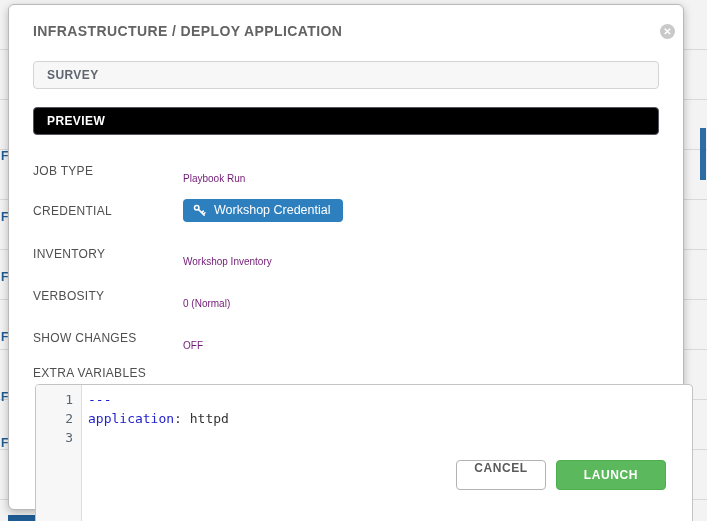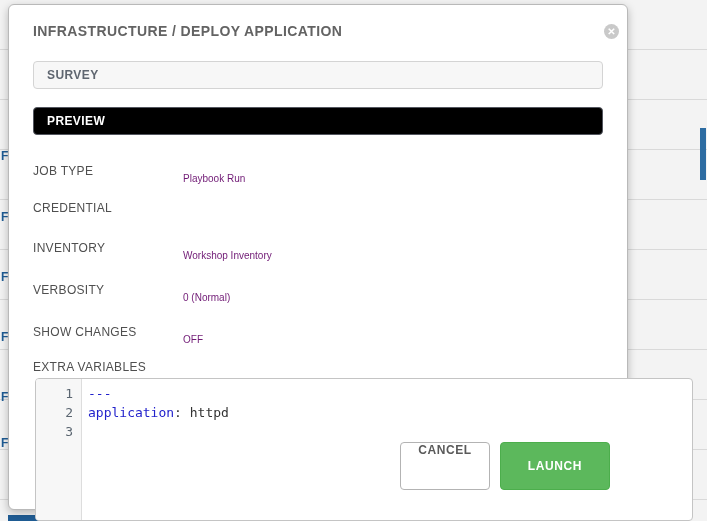--- a/index.html
+++ b/index.html
@@ -26,21 +26,21 @@
     position: absolute; background: #2d6ca2;
   }
   .bg-bottom-strip { position: absolute; left: 8px; bottom: 0; height: 6px; overflow: hidden; }
   .bg-bottom-strip span { display: inline-block; height: 12px; margin-right: 7px; vertical-align: top; }
   .frag-blue { background: #1f5c94; }
   .frag-gray { background: #a9b0b5; }
 
   
   .modal {
     position: absolute; left: 8px; top: 4px;
-    width: 620px; height: 506px;
+    width: 676px; height: 506px;
     background: #ffffff;
     border: 1px solid #b9b9b9;
     border-radius: 6px;
     box-shadow: 0 3px 9px rgba(0,0,0,.25);
     padding: 18px 24px 0 24px;
   }
   .modal-title {
     font-size: 14px; font-weight: bold; color: #636363;
     letter-spacing: .4px; text-transform: uppercase;
   }
@@ -106,21 +106,21 @@
   .tok-plain { color: #333333; }
 
   
   .footer { position: absolute; right: 17px; bottom: 19px; display: flex; gap: 10px; }
   .btn {
     font-size: 12px; font-weight: bold; letter-spacing: .6px;
     padding: 0 17px; border-radius: 4px; cursor: pointer;
     text-align: center;
   }
   .btn-cancel { background: #ffffff; border: 1px solid #b3b3b3; color: #5a5a5a; }
-  .btn-launch { background: #5cb85c; border: 1px solid #4cae4c; color: #ffffff; padding: 16px 27px; }
+  .btn-launch { background: #5cb85c; border: 1px solid #4cae4c; color: #ffffff; padding: 7px 27px; }
 </style>
 </head>
 <body>
 
 <div class="bg-page"></div>
 
 <div class="bg-frag" style="left:1px; top:151px; width:7px; height:10px;">F</div>
 <div class="bg-frag" style="left:1px; top:212px; width:7px; height:10px;">F</div>
 <div class="bg-frag" style="left:1px; top:272px; width:7px; height:10px;">F</div>
 <div class="bg-frag" style="left:1px; top:332px; width:7px; height:10px;">F</div>
@@ -145,20 +145,29 @@
 
   <div class="fields">
 
     <div class="field-row">
       <div class="field-label">JOB TYPE</div>
       <div class="field-value">Playbook Run</div>
     </div>
 
     <div class="field-row badge-row">
       <div class="field-label">CREDENTIAL</div>
+      <div class="cred-badge">
+        <span>
+          <svg width="13" height="13" viewBox="0 0 14 14">
+            <circle cx="4" cy="4" r="2.4" fill="none" stroke="#ffffff" stroke-width="1.6"></circle>
+            <path d="M5.8 5.8 L12 12 M9.4 9.4 L11.1 7.7 M11.2 11.2 L12.9 9.5" fill="none" stroke="#ffffff" stroke-width="1.6" stroke-linecap="round"></path>
+          </svg>
+        </span>
+        <span>Workshop Credential</span>
+      </div>
     </div>
 
     <div class="field-row">
       <div class="field-label">INVENTORY</div>
       <div class="field-value">Workshop Inventory</div>
     </div>
 
     <div class="field-row">
       <div class="field-label">VERBOSITY</div>
       <div class="field-value">0 (Normal)</div>

